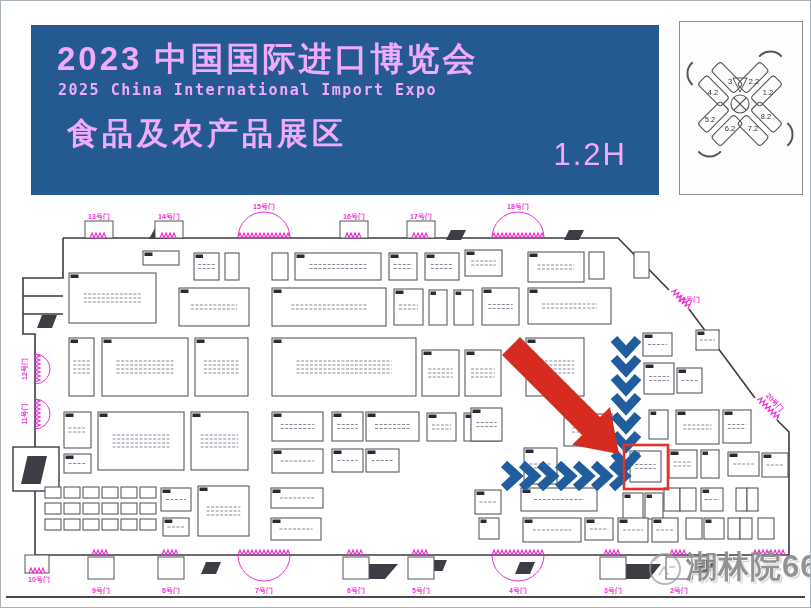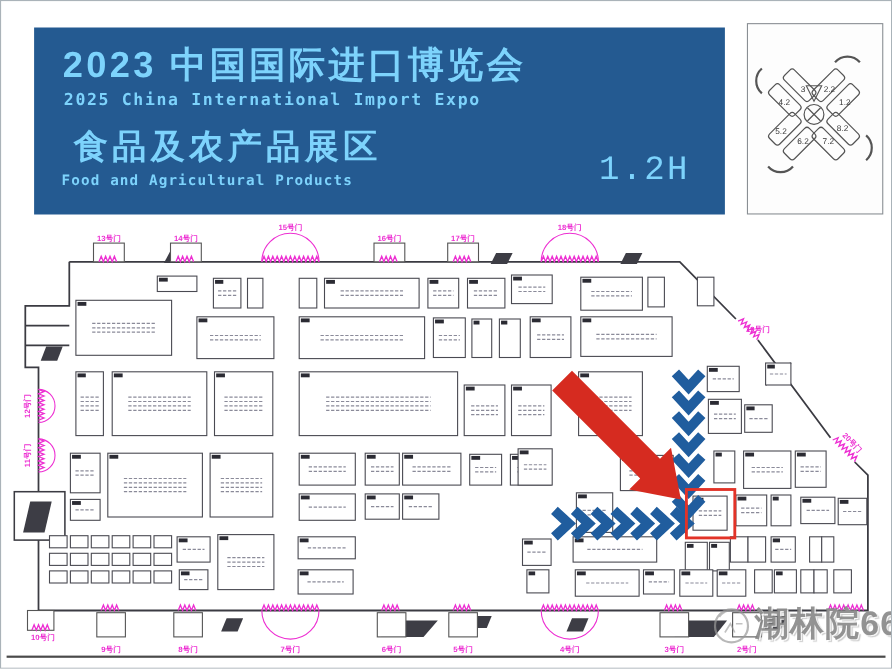--- a/index.html
+++ b/index.html
@@ -1,39 +1,38 @@
 <!DOCTYPE html>
 <html><head>
 <meta charset="utf-8">
 <style>
   html,body{margin:0;padding:0;background:#fff;font-family:"Liberation Sans",sans-serif;}
   .frame{position:relative;width:809px;height:606px;border:1px solid #aab3b9;background:#fff;overflow:hidden;}
-  .header{position:absolute;left:30px;top:24px;width:628px;height:170px;color:#7dd3fc;padding:0;box-sizing:border-box;}
+  .header{position:absolute;left:30px;top:24px;width:628px;height:170px;color:#f0abfc;padding:0;box-sizing:border-box;}
   .hd-zh1{position:absolute;left:26px;top:12px;font-size:33px;font-weight:bold;letter-spacing:3px;white-space:nowrap;}
   .hd-en1{position:absolute;left:27px;top:56px;font-size:15px;font-weight:bold;letter-spacing:1.5px;font-family:"DejaVu Sans Mono",monospace;white-space:nowrap;}
   .hd-zh2{position:absolute;left:24px;top:88px;font-size:31px;font-weight:bold;letter-spacing:4px;white-space:nowrap;margin-left:12px;}
   .hd-en2{position:absolute;left:25px;top:132px;font-size:13px;font-weight:bold;letter-spacing:1px;font-family:"DejaVu Sans Mono",monospace;white-space:nowrap;}
-  .hall-code{position:absolute;right:32px;bottom:22px;font-size:31px;font-family:Liberation Mono, monospace;letter-spacing:2px;margin-left:44px;}
+  .hall-code{position:absolute;right:32px;bottom:22px;font-size:31px;font-family:Liberation Sans, sans-serif;letter-spacing:2px;margin-left:44px;}
   .inset{position:absolute;left:678px;top:20px;width:122px;height:172px;border:1px solid #8a8f94;background:#fdfdfd;}
   #plan{position:absolute;left:0;top:0;}
   .watermark{position:absolute;left:644px;top:544px;display:flex;align-items:center;gap:1px;
     color:rgba(128,128,128,.85);font-size:31px;font-weight:bold;letter-spacing:1px;
     text-shadow:1px 1px 0 rgba(255,255,255,.85),2px 2px 1px rgba(110,110,110,.35);white-space:nowrap;}
   .botline{position:absolute;left:5px;right:5px;top:595px;height:3px;border-top:2px solid #4a4a4a;}
 </style>
 </head>
 <body>
 
 <div class="frame">
 
   <div class="header" style="background: rgb(36, 90, 145);">
     <div class="hd-zh1">2023 中国国际进口博览会</div>
     <div class="hd-en1">2025 China International Import Expo</div>
     <div class="hd-zh2">食品及农产品展区</div>
-    <div class="hd-en2">Food and Agricultural Products</div>
     <div class="hall-code">1.2H</div>
   </div>
 
   <div class="inset">
     <svg id="inset-svg" width="122" height="170">
       <g stroke="#555" fill="none" stroke-width="1.1" transform="translate(60,82)">
         <g transform="rotate(45)">
           <rect x="12" y="-16" width="32" height="13" rx="3"></rect>
             <rect x="12" y="3" width="32" height="13" rx="3"></rect>
           <path d="M47,-20 a15,15 0 0 1 16,16" stroke-width="2"></path>

